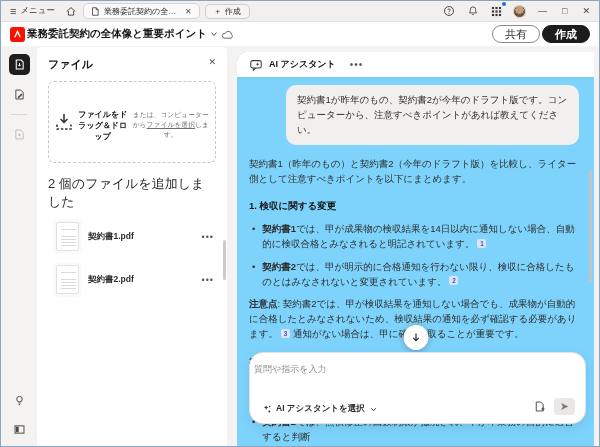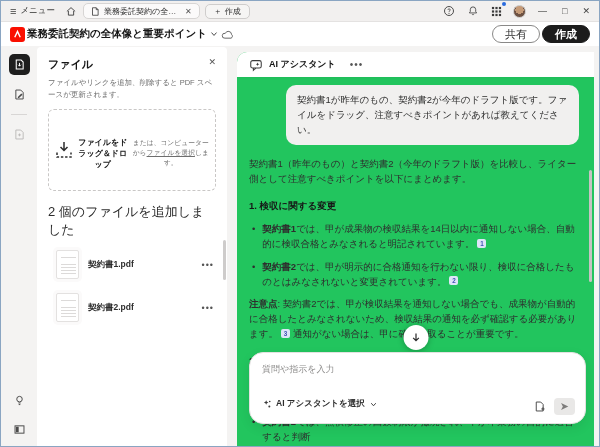--- a/index.html
+++ b/index.html
@@ -52,40 +52,40 @@
   .file-list { margin-top:4px; }
   .file-row { display:flex; align-items:center; gap:9px; padding:7px 2px 7px 8px; }
   .file-thumb { width:23px; height:29px; background:#fff; border:1px solid #e3e1e0; border-radius:2px; box-shadow:0 0 0 3px #fbfafa; background-image:repeating-linear-gradient(to bottom, transparent 0 2.4px, #dcdad9 2.4px 3.2px); background-size:15px 21px; background-position:4px 4px; background-repeat:no-repeat; }
   .file-name { font-size:8.5px; font-weight:700; color:#2c2c2c; }
   .file-more { margin-left:auto; font-size:9px; color:#555; letter-spacing:1px; }
   .fp-scroll { position:absolute; right:1px; top:193px; width:3px; height:40px; border-radius:2px; background:#cecccb; }
 
   .panel-gap { width:10px; }
 
   
-  .chat-panel { flex:1; background:#22c55e; border-radius:10px 0 0 0; margin:5px 5px 0 0; position:relative; overflow:hidden; }
+  .chat-panel { flex:1; background:#7dd3fc; border-radius:10px 0 0 0; margin:5px 5px 0 0; position:relative; overflow:hidden; }
   .chat-header { height:25px; display:flex; align-items:center; gap:6px; padding:0 12px; background:#fff; position:relative; z-index:3; box-shadow:0 1px 3px rgba(0,0,0,0.06); }
   .chat-title { font-size:9px; font-weight:700; color:#161616; }
   .chat-more { font-size:10px; color:#555; margin-left:8px; letter-spacing:1px; }
   .chat-scroll { position:absolute; top:25px; left:0; right:0; bottom:0; padding:8px 15px 0 12px; overflow:hidden; font-size:9.5px; color:#2e2e2e; line-height:1.6; }
   .user-bubble { margin-left:37px; background:#f1f0ef; border-radius:10px; padding:7px 11px; }
   .ai-response { margin-top:11px; padding-right:2px; }
   .blk-p { margin-bottom:9px; }
   .blk-h { font-weight:700; margin:12px 0 8px; color:#161616; }
   .blk-b { display:flex; gap:7px; margin-bottom:7px; padding-left:3px; }
   .blk-b .dot { flex:0 0 auto; }
   .citation { display:inline-block; background:#dee4f8; color:#3f51b5; font-size:6.3px; line-height:9px; min-width:9px; text-align:center; border-radius:2px; padding:0 1px; margin:0 3px; vertical-align:1.5px; font-weight:700; }
   .chat-scrollbar { position:absolute; right:2px; top:118px; width:3px; height:112px; border-radius:2px; background:#c6c4c3; z-index:4; }
 
   .scroll-down { position:absolute; left:50%; transform:translateX(-50%); top:273px; width:25px; height:25px; border-radius:50%; background:#fff; box-shadow:0 1px 6px rgba(0,0,0,0.28); display:flex; align-items:center; justify-content:center; z-index:5; }
 
-  .input-card { position:absolute; left:12px; right:8px; bottom:22px; height:72px; background:#fff; border:1px solid #e3e1e0; border-radius:14px; box-shadow:0 4px 12px rgba(0,0,0,0.08); padding:10px 12px; z-index:6; }
+  .input-card { position:absolute; left:12px; right:8px; bottom:22px; height:72px; background:#fff; border:1px solid #e3e1e0; border-radius:14px; box-shadow:0 4px 12px rgba(0,0,0,0.08); padding:10px 4px; z-index:6; }
   .input-card textarea { width:100%; height:26px; border:none; outline:none; resize:none; font-family:inherit; font-size:9px; color:#2c2c2c; background:transparent; }
   .input-card textarea::placeholder { color:#8e8d8c; }
-  .input-bottom { position:absolute; left:12px; right:10px; bottom:8px; display:flex; align-items:flex-start; }
+  .input-bottom { position:absolute; left:12px; right:10px; bottom:8px; display:flex; align-items:flex-end; }
   .selector { display:flex; align-items:center; gap:4px; font-size:8.5px; color:#2c2c2c; font-weight:700; }
   .in-right { margin-left:auto; display:flex; align-items:center; gap:8px; }
   .send-btn { width:21px; height:17px; background:#e9e8e7; border-radius:4px; display:flex; align-items:center; justify-content:center; }
 
   .ai-footer { position:absolute; left:0; right:0; bottom:0; height:20px; display:flex; align-items:center; justify-content:center; gap:4px; font-size:7.2px; color:#4a4a4a; z-index:7;
     background:linear-gradient(90deg, rgba(242,166,146,0.38) 0%, rgba(255,255,255,0.15) 32%, rgba(255,255,255,0.15) 58%, rgba(178,166,232,0.45) 100%), #fdfcfc; }
   .ai-footer a { color:#3a3f8f; text-decoration:underline; }
 
   svg { display:block; }
 </style>
@@ -213,21 +213,20 @@
             </svg>
         </span>
       </div>
     </div>
 
     <div class="file-panel">
       <div class="fp-head">
         <span class="fp-title">ファイル</span>
         <span class="fp-close">✕</span>
       </div>
-      <div class="fp-desc">ファイルやリンクを追加、削除すると PDF スペースが更新されます。</div>
 
       <div class="dropzone">
         <span>
           <svg width="22" height="20" viewBox="0 0 22 20">
               <path d="M11 2 v8 M7.5 7 L11 10.5 L14.5 7" fill="none" stroke="#2c2c2c" stroke-width="1.5"></path>
               <path d="M4 12.5 v4.5 h14 v-4.5" fill="none" stroke="#2c2c2c" stroke-width="1.5" stroke-dasharray="2.4 1.8"></path>
             </svg>
         </span>
         <div class="dz-title">ファイルをドラッグ＆ドロップ</div>
         <div class="dz-hint">
@@ -260,21 +259,21 @@
               <rect x="2" y="3" width="12" height="8.5" rx="2.2" fill="none" stroke="#3b3b3b" stroke-width="1.2"></rect>
               <path d="M5 11.5 v2.6 l2.8-2.6" fill="none" stroke="#3b3b3b" stroke-width="1.2"></path>
               <path d="M9.8 5 l.65 1.45 L11.9 7.1 l-1.45.65 L9.8 9.2 l-.65-1.45 L7.7 7.1 l1.45-.65 z" fill="#3b3b3b"></path>
             </svg>
         </span>
         <span class="chat-title">AI アシスタント</span>
         <span class="chat-more">•••</span>
       </div>
 
       <div class="chat-scroll">
-        <div class="user-bubble">契約書1が昨年のもの、契約書2が今年のドラフト版です。ファイルをドラッグ、注意すべきポイントがあれば教えてください。</div>
+        <div class="user-bubble">契約書1が昨年のもの、契約書2が今年のドラフト版です。コンピューターから、注意すべきポイントがあれば教えてください。</div>
         <div class="ai-response">
             <div class="blk-p">契約書1（昨年のもの）と契約書2（今年のドラフト版）を比較し、ライター側として注意すべきポイントを以下にまとめます。</div>
             <div class="blk-h">1. 検収に関する変更</div>
             <div class="blk-b">
               <span class="dot">•</span>
               <span><b>契約書1</b>では、甲が成果物の検収結果を14日以内に通知しない場合、自動的に検収合格とみなされると明記されています。<span class="citation">1</span></span>
             </div>
             <div class="blk-b">
               <span class="dot">•</span>
               <span><b>契約書2</b>では、甲が明示的に合格通知を行わない限り、検収に合格したものとはみなされないと変更されています。<span class="citation">2</span></span>

